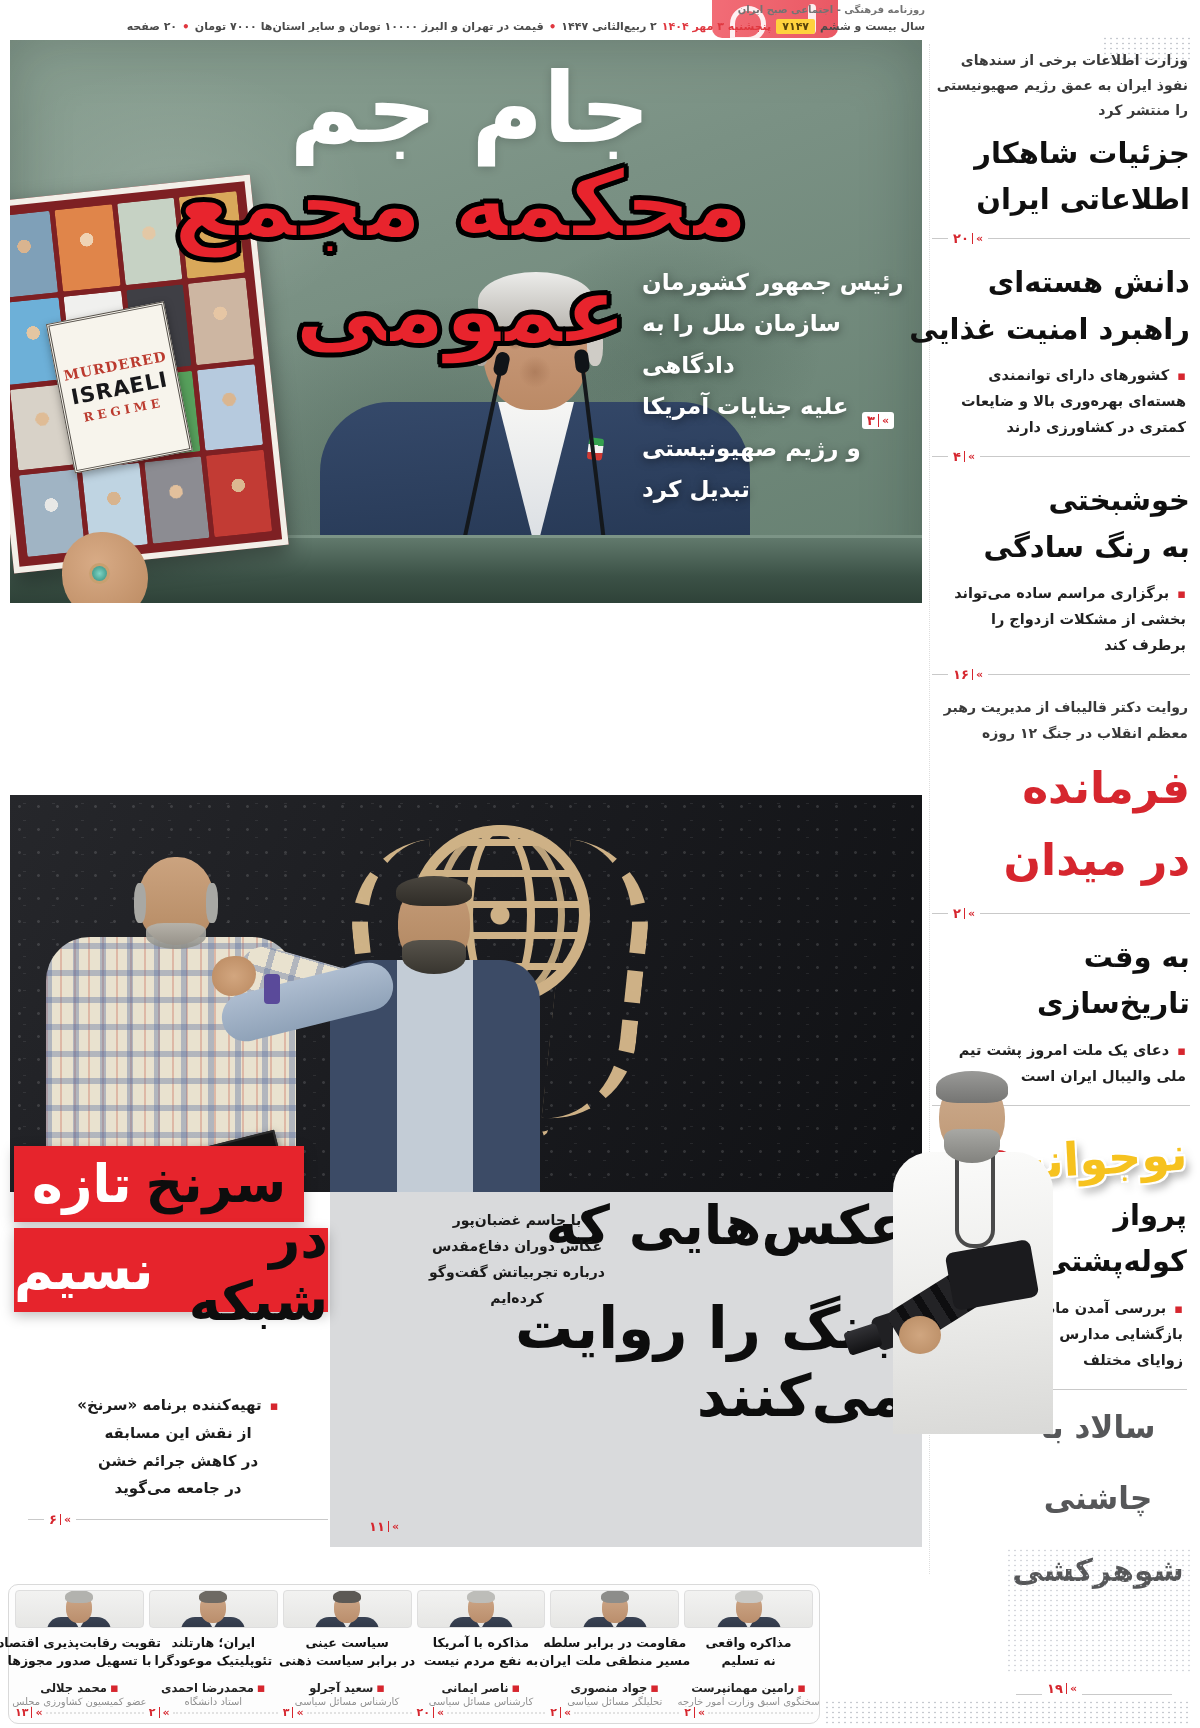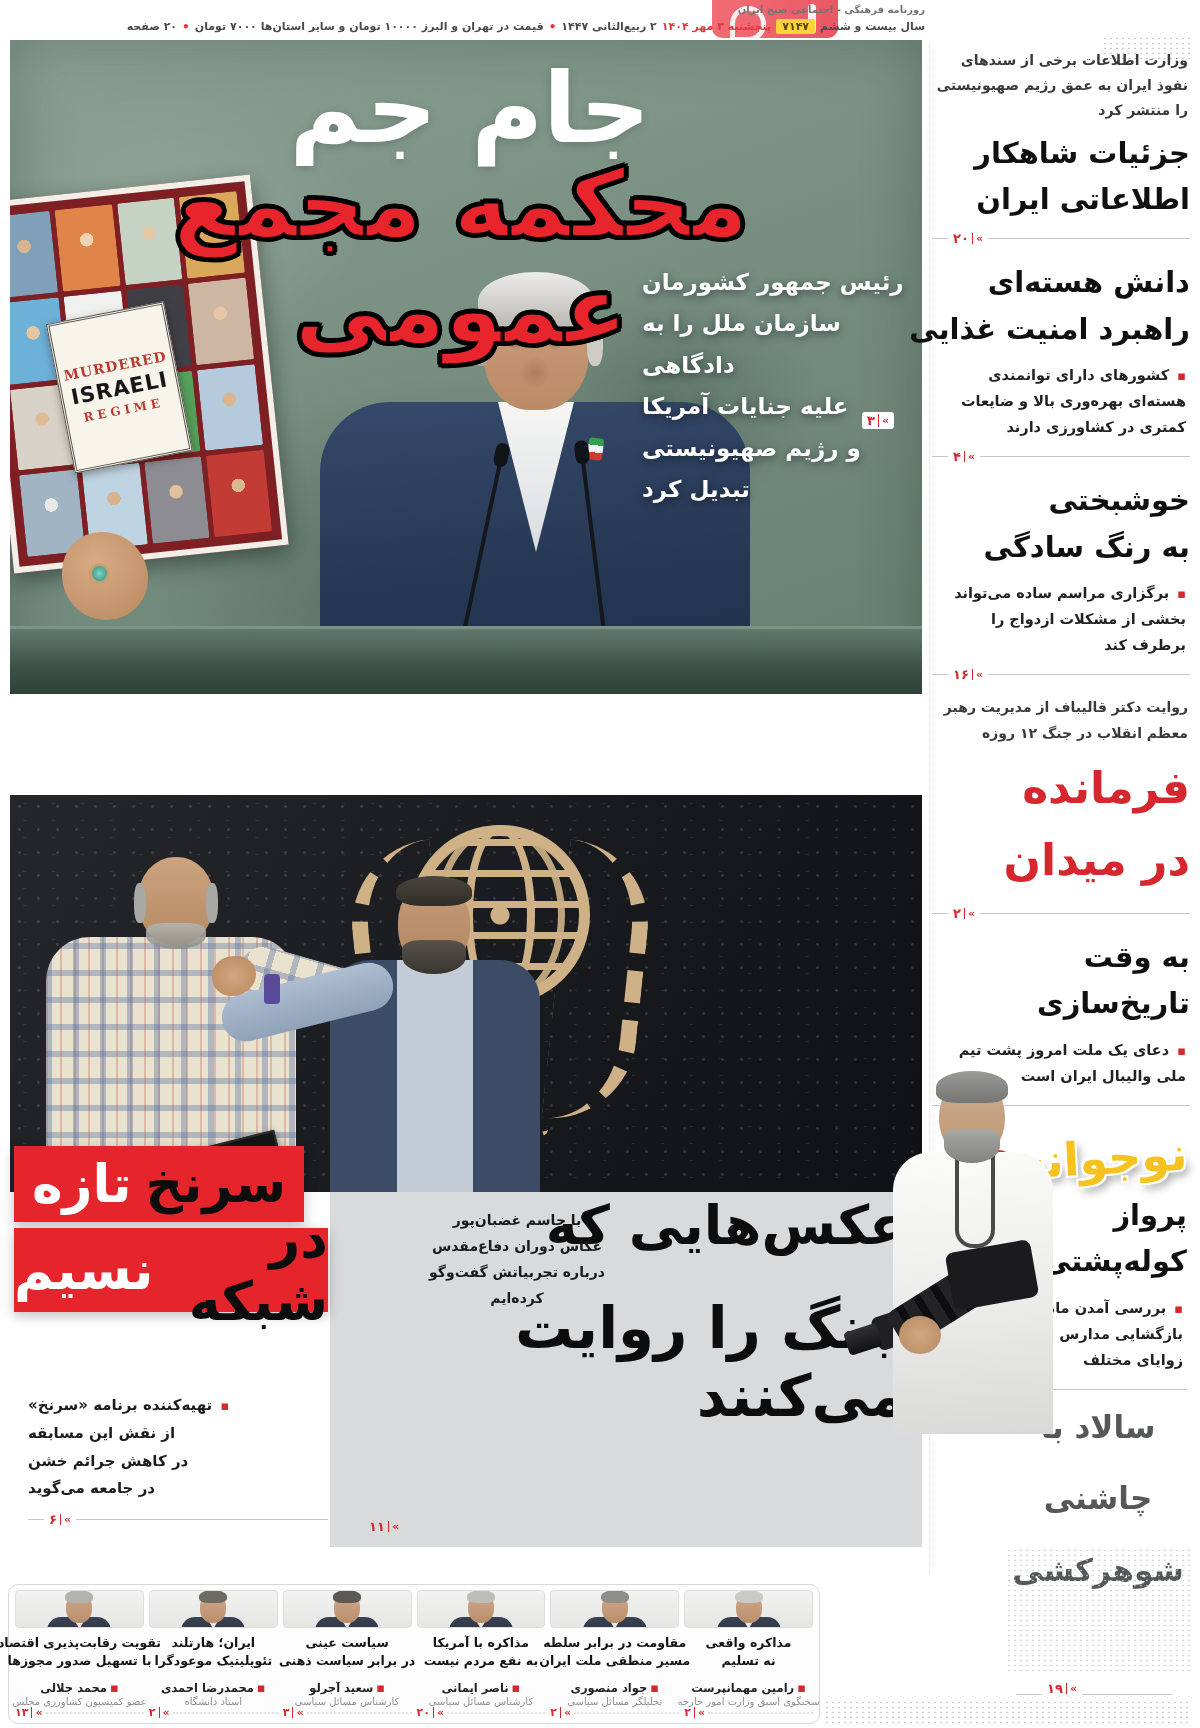--- a/index.html
+++ b/index.html
@@ -19,21 +19,21 @@
   .dateline{margin-top:2px;font-size:11px;color:#4a4a4a;font-weight:700;display:flex;
     justify-content:flex-start;align-items:center;gap:5px;white-space:nowrap}
   .badge{background:#ffd23d;color:#58430a;font-weight:800;padding:1px 6px;border-radius:2px}
   .seg.red{color:#e0373f}
   .dot{color:#e0373f;font-size:12px}
   .dots{background-image:radial-gradient(#c7cad0 1px,transparent 1.35px);background-size:6px 5px}
   .dots-top{position:absolute;top:36px;right:10px;width:88px;height:26px}
   .vline{position:absolute;top:44px;right:270px;height:1530px;border-left:1px dotted #ddd}
 
   
-  .photo-main{position:absolute;top:40px;right:278px;width:912px;height:654px;overflow:hidden;
+  .photo-main{position:absolute;top:40px;right:278px;width:912px;height:563px;overflow:hidden;
     background:
       radial-gradient(ellipse 320px 220px at 18% 28%, rgba(255,255,255,.12), transparent 60%),
       radial-gradient(ellipse 260px 190px at 72% 55%, rgba(18,40,30,.20), transparent 60%),
       radial-gradient(ellipse 420px 320px at 48% 85%, rgba(12,32,24,.28), transparent 70%),
       linear-gradient(160deg,#8ba193 0%,#7a9184 40%,#657f70 100%);
     box-shadow:inset 0 0 60px rgba(10,25,18,.25)}
   .masthead{position:absolute;top:2px;left:235px;width:450px;text-align:center;color:#fff;
     font-size:98px;font-weight:900;line-height:1.35;letter-spacing:-5px;
     text-shadow:0 2px 10px rgba(0,0,0,.18)}
   .main-headline{position:absolute;top:112px;left:25px;right:35px;text-align:center;z-index:6;
@@ -161,21 +161,21 @@
 
   
   .banner{position:absolute;z-index:8;background:#e6242c;display:flex;align-items:center;justify-content:center;
     gap:14px;font-weight:900;box-shadow:0 4px 12px rgba(0,0,0,.25)}
   .banner .w-black{color:#0d0d0d}
   .banner .w-white{color:#fff}
   .b1{top:1146px;right:896px;width:290px;height:76px;font-size:52px}
   .b2{top:1228px;right:872px;width:314px;height:84px;font-size:54px}
 
   
-  .nasim-block{position:absolute;top:1392px;right:872px;width:300px;text-align:left;
+  .nasim-block{position:absolute;top:1392px;right:872px;width:300px;text-align:center;
     font-size:15px;font-weight:800;color:#1c1c1c;line-height:1.85}
   .rb{color:#d6262e;font-size:13px;margin-left:3px}
 
   
   .sep{display:flex;align-items:center;margin:10px 0 14px;direction:ltr}
   .sep-l{width:16px;border-top:1px solid #c9c9c9}
   .sep-r{flex:1;border-top:1px solid #c9c9c9}
   .pgmark{display:inline-flex;align-items:center;margin:0 5px;color:#d6262e;font-weight:800;
     font-size:13px;direction:ltr;line-height:1}
   .pgico{font-size:11px;margin-left:3px;border-left:1.5px solid #d6262e;padding-left:3px}

